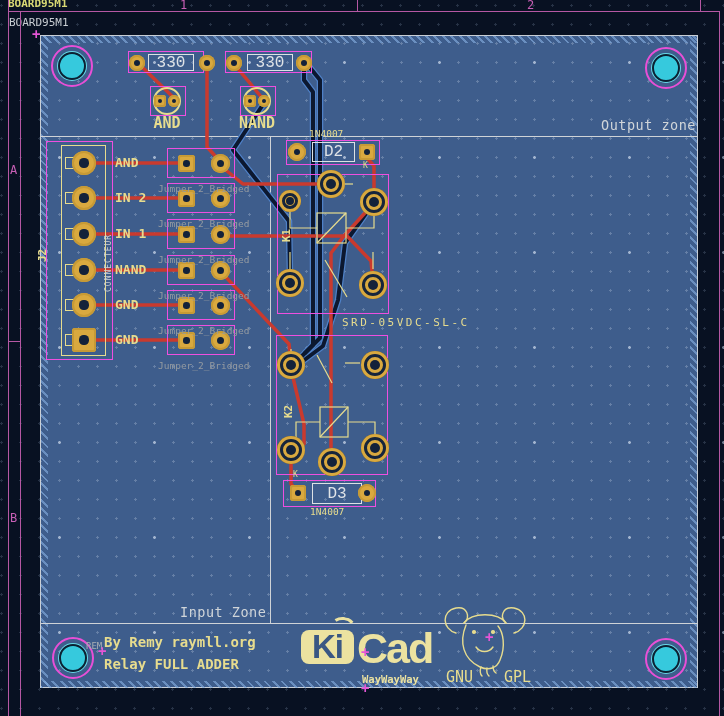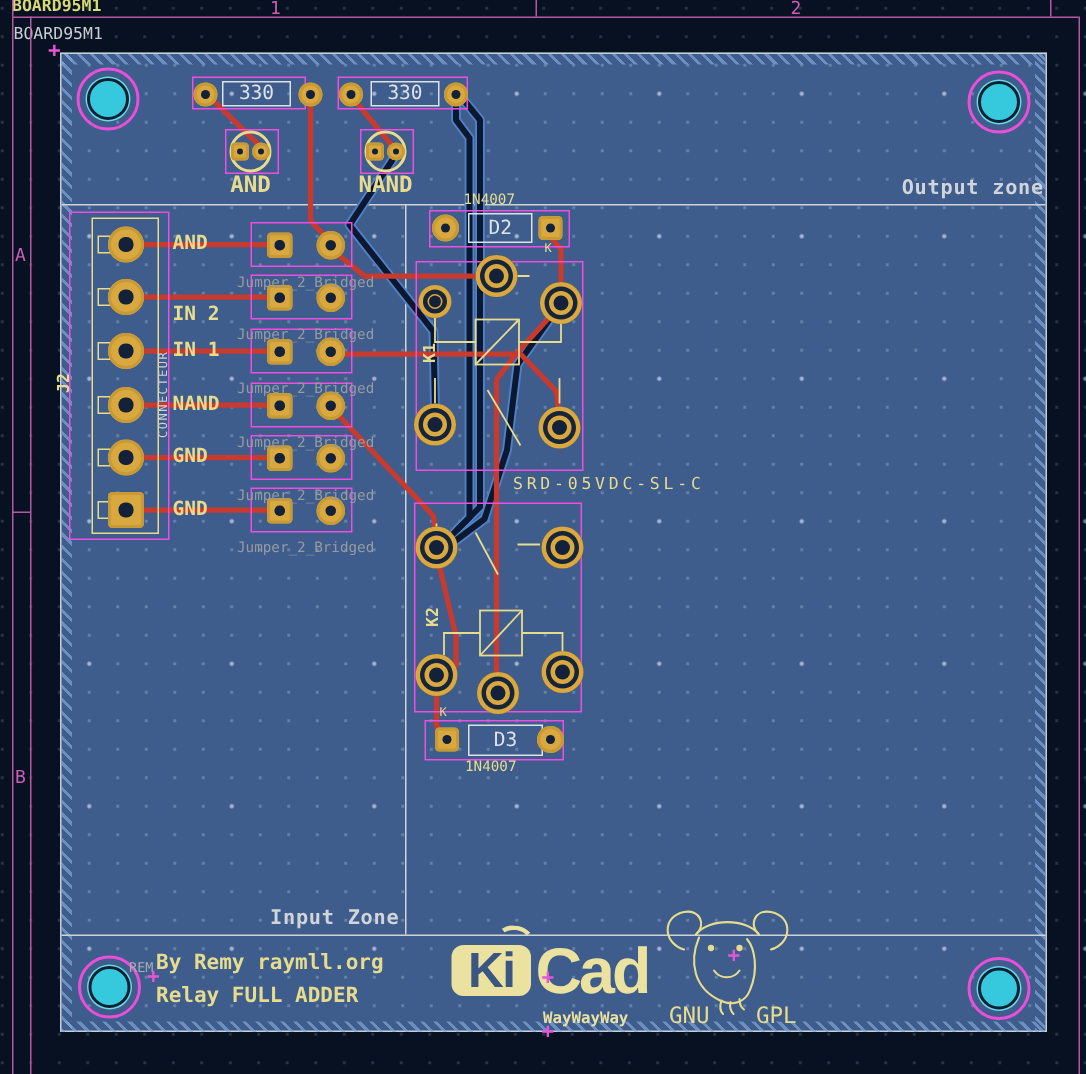--- a/index.html
+++ b/index.html
@@ -18,30 +18,30 @@
     background-color:#3e5d8c;
     background-image:
       radial-gradient(circle, rgba(225,235,248,.5) 1.2px, transparent 1.7px),
       radial-gradient(circle, rgba(205,218,235,.28) 1px, transparent 1.3px);
     background-size:95px 95px, 19px 19px;
     background-position:-29px -21px, -29px -21px;
     border:1px solid #c9cfd6; box-sizing:border-box; z-index:1;
   }
   .hatch{position:absolute;background:repeating-linear-gradient(45deg, rgba(130,170,220,.65) 0 2px, transparent 2px 6px);z-index:1;}
   .zline{position:absolute;background:#cfd3d7;z-index:2;}
-  .zone-label{position:absolute;color:#d0d5d9;font-size:13.5px;font-weight:bold;letter-spacing:.5px;z-index:5;}
+  .zone-label{position:absolute;color:#d0d5d9;font-size:13.5px;font-weight:normal;letter-spacing:.5px;z-index:5;}
   .rline{position:absolute;background:#b558a4;z-index:3;}
   .rtext{position:absolute;color:#c75fb5;font-size:12px;z-index:3;}
   .sheettext{position:absolute;font-size:11px;z-index:3;}
   .cross{position:absolute;color:#e556d6;font-size:14px;font-weight:bold;z-index:7;line-height:1;}
   svg.traces{position:absolute;left:0;top:0;z-index:2;pointer-events:none;}
   .court{position:absolute;border:1px solid #ee4fe0;z-index:4;box-sizing:border-box;}
   .ybody{position:absolute;border:1px solid #e7dc8e;z-index:4;box-sizing:border-box;}
   .wbody{position:absolute;border:1px solid #dde1e5;z-index:4;box-sizing:border-box;
-         color:#dfe3e7;font-size:13px;display:flex;align-items:center;justify-content:center;}
+         color:#dfe3e7;font-size:16px;display:flex;align-items:center;justify-content:center;font-family:Liberation Mono, monospace;}
   .pad{position:absolute;background:#d9a93f;border-radius:50%;z-index:5;box-shadow:inset 0 0 0 2px #c79a35;}
   .pad::after{content:"";position:absolute;left:31%;top:31%;right:31%;bottom:31%;background:#13223a;border-radius:50%;}
   .pad.sq{border-radius:3px;}
   .pad.big{box-shadow:inset 0 0 0 3px #d9a93f, inset 0 0 0 6px #16253c;}
   .mount{position:absolute;width:42px;height:42px;border:2px solid #e94fd7;border-radius:50%;
          display:flex;align-items:center;justify-content:center;z-index:5;box-sizing:border-box;}
   .mount i{display:block;width:24px;height:24px;background:#36c9dd;border:2px solid #0b2133;
            border-radius:50%;box-shadow:0 0 0 1px #67d9e8;box-sizing:content-box;}
   .silk{position:absolute;color:#e7dc8e;z-index:6;}
   .silk.b{font-weight:bold;}
@@ -178,21 +178,21 @@
   <div class="ybody" style="left:65px;top:334px;width:9px;height:12px;"></div>
   <div class="pad" style="left:72px;top:151px;width:24px;height:24px;"></div>
   <div class="pad" style="left:72px;top:186px;width:24px;height:24px;"></div>
   <div class="pad" style="left:72px;top:222px;width:24px;height:24px;"></div>
   <div class="pad" style="left:72px;top:258px;width:24px;height:24px;"></div>
   <div class="pad" style="left:72px;top:293px;width:24px;height:24px;"></div>
   <div class="pad sq" style="left:72px;top:328px;width:24px;height:24px;"></div>
   <div class="silk b vtext" style="left:36px;top:262px;font-size:11px;">J2</div>
   <div class="fab vtext" style="left:104px;top:292px;font-size:8px;color:#cfd3d7;letter-spacing:1px;">CONNECTEUR</div>
   <div class="silk b" style="left:115px;top:155px;font-size:13px;">AND</div>
-  <div class="silk b" style="left:115px;top:190px;font-size:13px;margin-top:12px;">IN 2</div>
+  <div class="silk b" style="left:115px;top:190px;font-size:13px;">IN 2</div>
   <div class="silk b" style="left:115px;top:226px;font-size:13px;">IN 1</div>
   <div class="silk b" style="left:115px;top:262px;font-size:13px;">NAND</div>
   <div class="silk b" style="left:115px;top:297px;font-size:13px;">GND</div>
   <div class="silk b" style="left:115px;top:332px;font-size:13px;">GND</div>
 
   <div class="court" style="left:167px;top:148px;width:68px;height:30px;"></div>
   <div class="pad sq" style="left:178px;top:155px;width:17px;height:17px;"></div>
   <div class="pad" style="left:211px;top:154px;width:19px;height:19px;"></div>
   <div class="fab" style="left:158px;top:183px;font-size:9.5px;">Jumper_2_Bridged</div>
 

